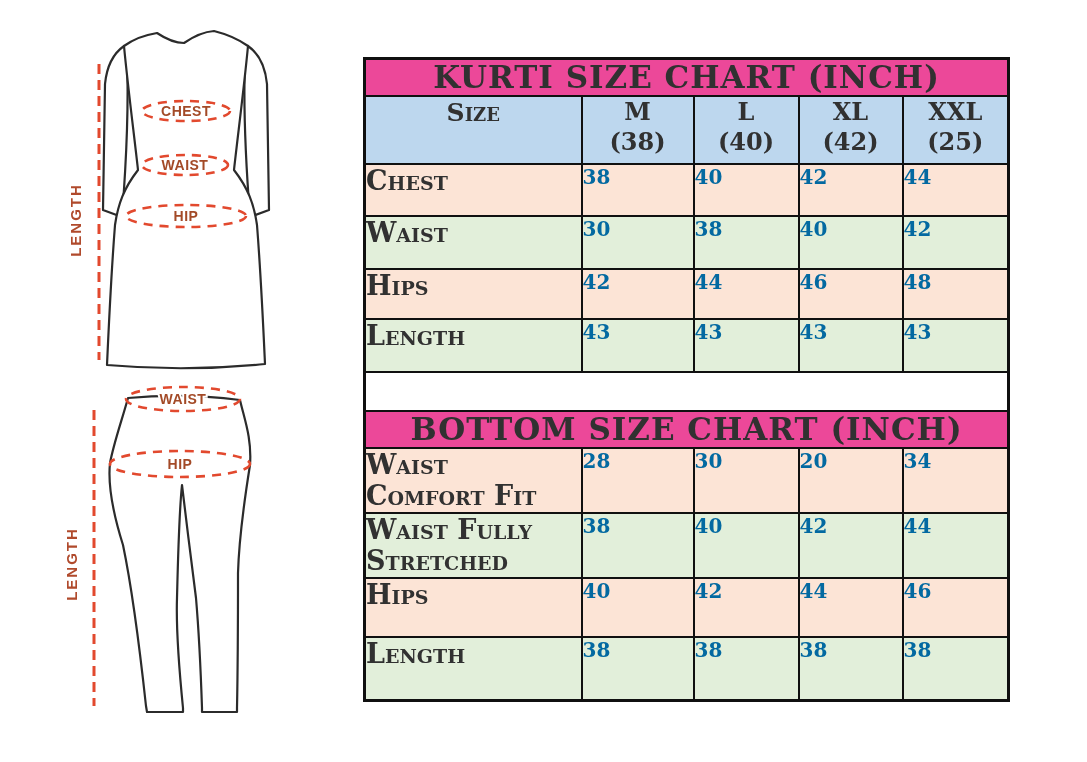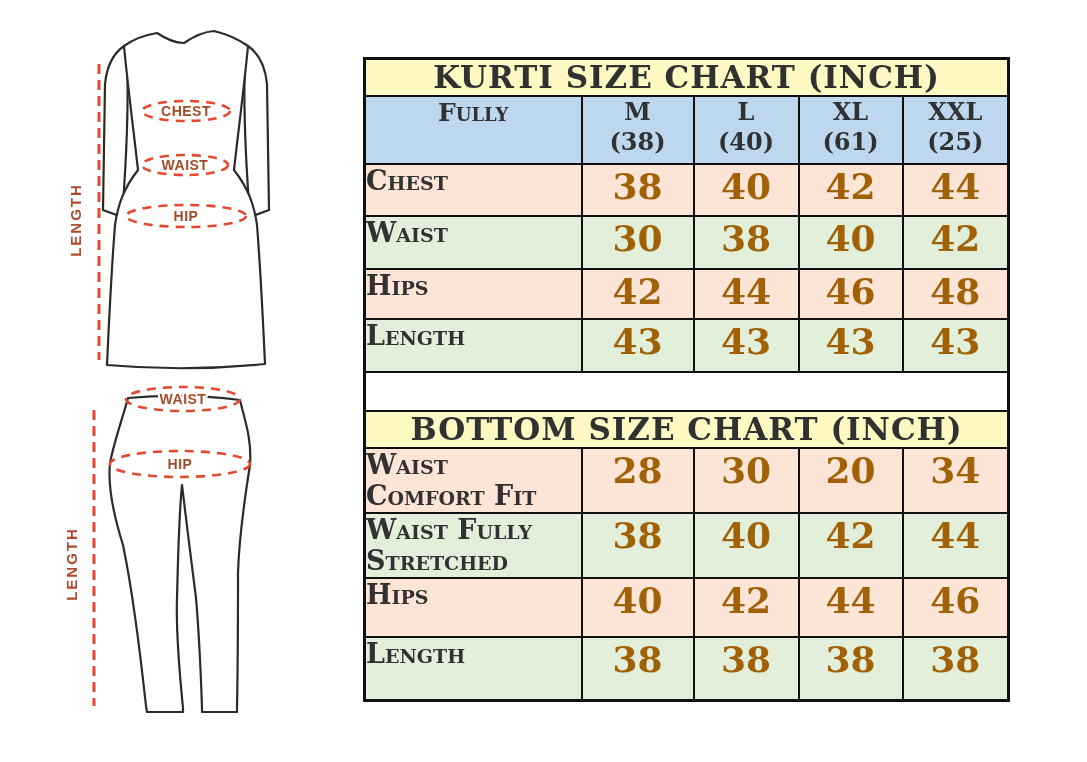--- a/index.html
+++ b/index.html
@@ -22,37 +22,37 @@
     font-family:"Liberation Sans", sans-serif;font-weight:bold;font-size:15px;
     fill:#b04a2c;text-anchor:middle;letter-spacing:2px;
   }
 
   table#size-chart{
     position:absolute;left:363px;top:57px;width:644px;
     border-collapse:collapse;table-layout:fixed;border:3px solid #101010;
   }
   #size-chart td{border:2px solid #101010;vertical-align:top;padding:0;}
   .title-cell{
-    background:#fef9c3;text-align:center;font-weight:bold;font-size:31px;
+    background:#ec4899;text-align:center;font-weight:bold;font-size:31px;
     color:#313131;letter-spacing:1px;line-height:1.12;
   }
   .r-title1{height:35px;}
   .r-title2{height:37px;margin-left:20px;}
   .r-header{height:68px;}
   .hdr-cell{
     background:#bdd7ee;text-align:center;font-weight:bold;font-size:24px;
     line-height:1.28;white-space:pre-line;padding-top:3px;color:#313131;
   }
   .hdr-size{font-variant:small-caps;font-size:25px;}
   .lbl-cell{
     text-align:left;font-weight:bold;font-size:27px;font-variant:small-caps;
     padding:2px 4px 0 11px;white-space:pre-line;line-height:1.17;color:#313131;
   }
   .val-cell{
-    text-align:center;font-weight:bold;font-size:36px;padding-top:1px;color:#a16207;
+    font-weight:bold;font-size:20px;padding-top:1px;color:#0369a1;
   }
   .row-peach td{background:#fce4d6;}
   .row-green td{background:#e2efda;}
   .r-k0{height:52px;} .r-k1{height:53px;} .r-k2{height:50px;} .r-k3{height:53px;}
   .r-b0{height:61px;} .r-b1{height:65px;} .r-b2{height:59px;} .r-b3{height:63px;}
   .spacer-cell{background:#ffffff;height:37px;}
 </style>
 </head>
 <body>
 
@@ -117,27 +117,27 @@
     <col style="width:104px">
       <col style="width:106px">
   </colgroup>
 
   <tbody>
       <tr class="r-title1">
     <td class="title-cell" colspan="5">KURTI SIZE CHART (INCH)</td>
   </tr>
 
   <tr class="r-header">
-    <td class="hdr-cell hdr-size">Fully</td>
+    <td class="hdr-cell hdr-size">Size</td>
     <td class="hdr-cell">M
 (38)</td>
     <td class="hdr-cell">L
 (40)</td>
     <td class="hdr-cell">XL
-(61)</td>
+(42)</td>
     <td class="hdr-cell">XXL
 (25)</td>
   </tr>
 
   <tr class="row-peach r-k0">
     <td class="lbl-cell">Chest</td>
     <td class="val-cell">38</td>
     <td class="val-cell">40</td>
     <td class="val-cell">42</td>
     <td class="val-cell">44</td>

